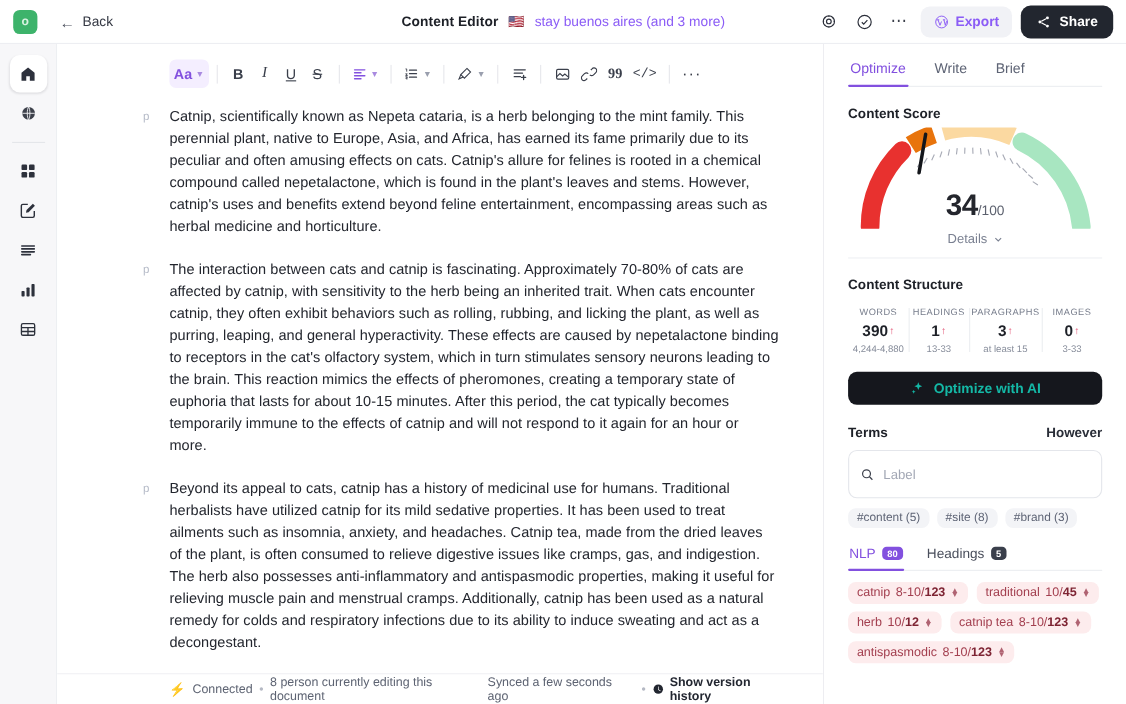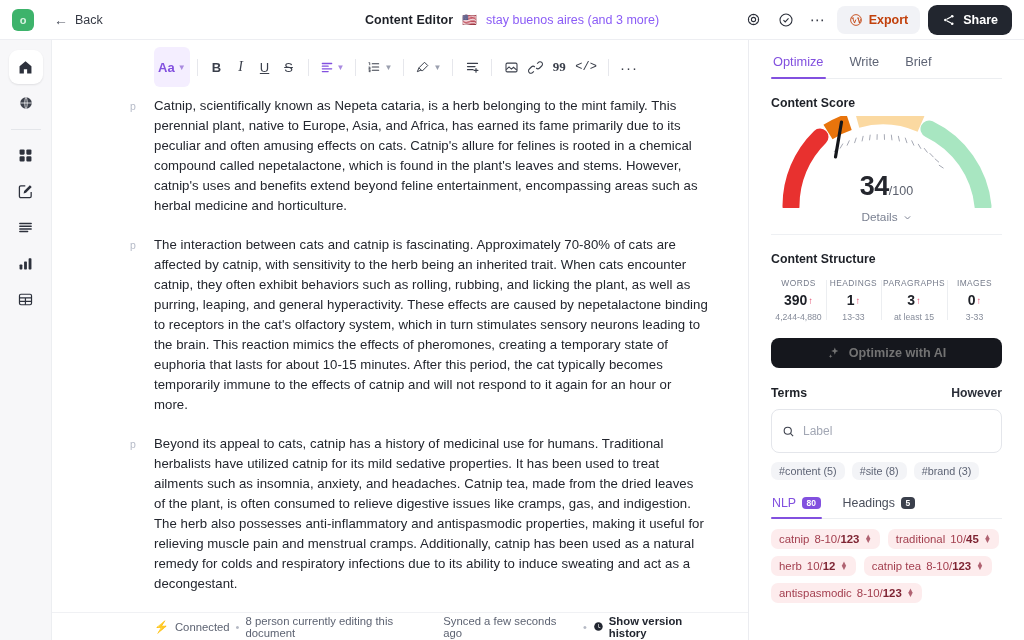--- a/index.html
+++ b/index.html
@@ -36,21 +36,21 @@
   .flag { font-size: 12px; line-height: 1; }
   .title-sub { font-size: 12.5px; color: #8b5cf6; pointer-events: auto; cursor: pointer; }
   .topbar-right { margin-left: auto; display: flex; align-items: center; gap: 6px; z-index: 2; }
   .icon-btn {
     width: 26px; height: 26px; border-radius: 7px; display: flex;
     align-items: center; justify-content: center; cursor: pointer; color: #2b2f3a;
   }
   .dots { letter-spacing: 1px; font-size: 15px; color: #3b3f4a; line-height: 0.6; }
   .export-btn {
     display: flex; align-items: center; gap: 6px; height: 28px; padding: 0 12px;
-    border-radius: 8px; background: #f1f2f6; color: #c2410c; font-size: 12.5px;
+    border-radius: 8px; background: #f1f2f6; color: #8b5cf6; font-size: 12.5px;
     font-weight: 700; cursor: pointer;
   }
   .share-btn {
     display: flex; align-items: center; gap: 7px; height: 30px; padding: 0 14px;
     border-radius: 9px; background: #22262f; color: #ffffff; font-size: 12.5px;
     font-weight: 700; cursor: pointer; margin-left: 2px;
   }
 
   
   .body { flex: 1; display: flex; min-height: 0; }
@@ -68,21 +68,21 @@
   .rail-item.active { background: #ffffff; box-shadow: 0 1px 2px rgba(20,20,30,.10); }
   .rail-sep { width: 30px; height: 1px; background: #e4e6ea; margin: 7px 0 6px; }
 
   
   .editor-col { flex: 1; min-width: 0; display: flex; flex-direction: column; background: #ffffff; position: relative; }
   .fmt-toolbar {
     height: 34px; flex: 0 0 34px; display: flex; align-items: center;
     padding-left: 102px; gap: 0px; margin-top: 10px;
   }
   .tb-btn {
-    height: 40px; min-width: 24px; padding: 0 4px; border-radius: 6px;
+    height: 26px; min-width: 24px; padding: 0 4px; border-radius: 6px;
     display: flex; align-items: center; justify-content: center;
     color: #3a3f4b; font-size: 13px; cursor: pointer; gap: 3px;
   }
   .tb-btn.accent { color: #8250df; background: #f4eeff; font-weight: 700; }
   .tb-btn.accent-plain { color: #8250df; }
   .tb-sep { width: 1px; height: 17px; background: #e6e7ec; margin: 0 7px; }
   .caret { font-size: 8px; color: #9a9fae; }
   .tb-btn.accent .caret, .tb-btn.accent-plain .caret { color: #a98ae0; }
 
   .doc-scroll { flex: 1; overflow: hidden; position: relative; padding-top: 12px; }
@@ -145,21 +145,21 @@
     content: ""; position: absolute; left: 0; top: 2px; bottom: 2px;
     width: 1px; background: #eceef1;
   }
   .s-label { font-size: 8.4px; color: #767c8b; letter-spacing: .45px; }
   .s-val { font-size: 14px; font-weight: 700; color: #1d2027; margin-top: 4px; }
   .s-arrow { color: #e0486b; font-size: 9.5px; font-weight: 700; margin-left: 1px; vertical-align: 1px; }
   .s-range { font-size: 8.7px; color: #868c9a; margin-top: 4px; }
 
   .optimize-btn {
     margin-top: 16px; height: 30px; border-radius: 8px; background: #15171d;
-    color: #737373; font-size: 12.6px; font-weight: 700; display: flex;
+    color: #14b8a6; font-size: 12.6px; font-weight: 700; display: flex;
     align-items: center; justify-content: center; gap: 8px; cursor: pointer;
   }
 
   .terms-head { display: flex; align-items: center; margin-top: 18px; }
   .terms-title { font-size: 12.3px; font-weight: 700; color: #1d2027; }
   .adjust-link { margin-left: auto; font-size: 12.2px; color: #2a2e38; font-weight: 700; cursor: pointer; }
 
   .search-box {
     margin-top: 9px; height: 44px; border: 1px solid #e4e6eb; border-radius: 8px;
     display: flex; align-items: center; gap: 8px; padding: 0 10px;

